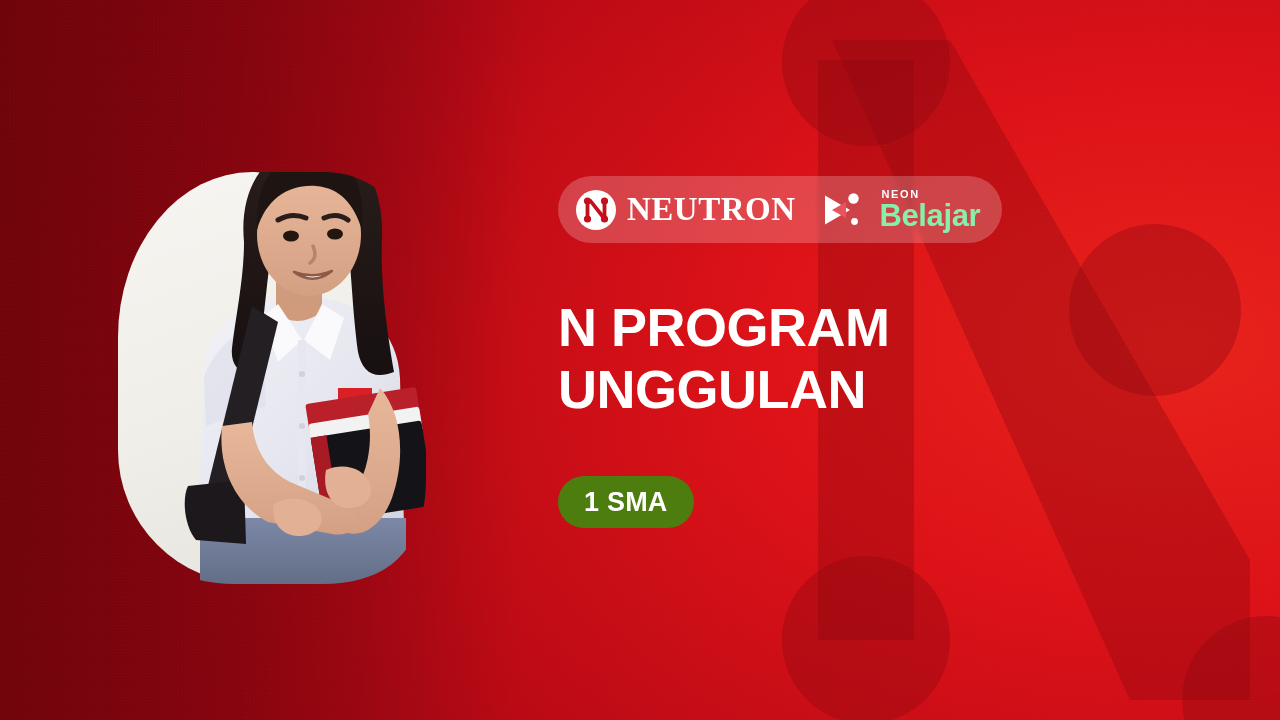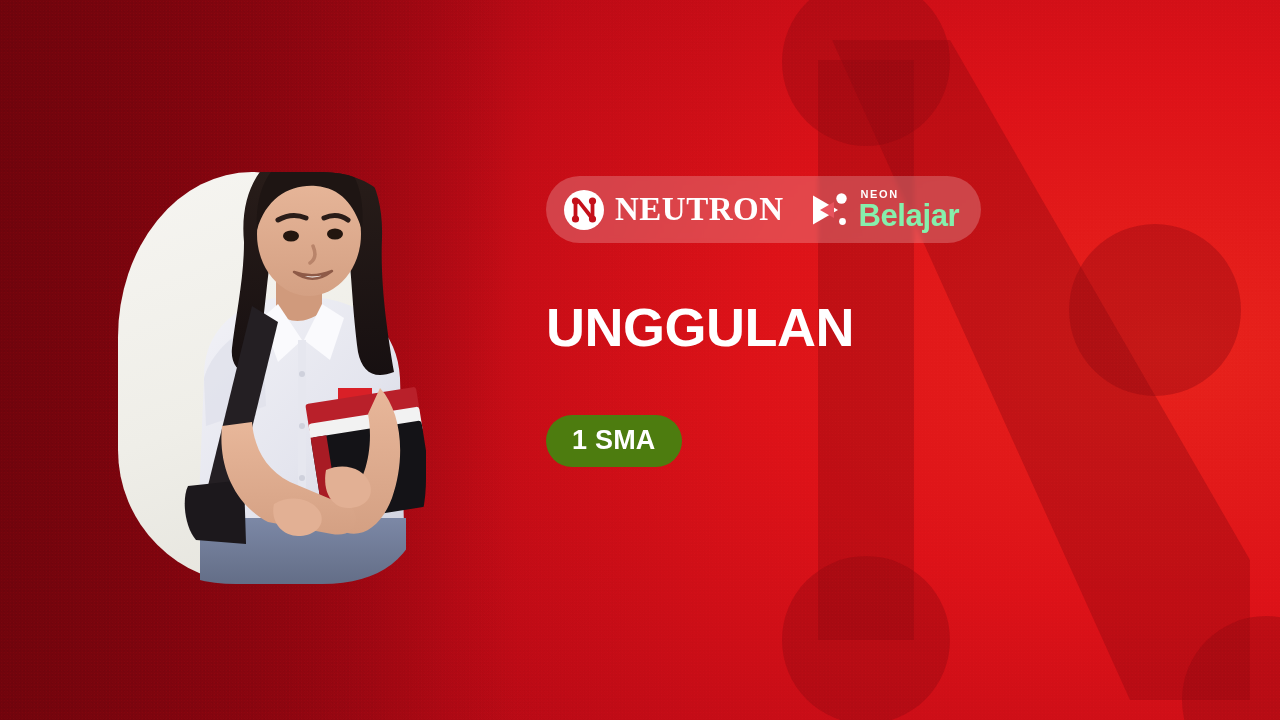--- a/index.html
+++ b/index.html
@@ -86,21 +86,21 @@
     left: 8px;
     top: -46px;
     width: 330px;
     height: 462px;
   }
   .photo-person svg { display: block; }
 
   
   .content {
     position: absolute;
-    left: 546px;
+    left: 558px;
     top: 176px;
     width: 520px;
   }
 
   
   .logo-pill {
     display: inline-flex;
     align-items: center;
     gap: 0;
     height: 67px;
@@ -122,21 +122,21 @@
     font-weight: 700;
     font-size: 33px;
     letter-spacing: 0.5px;
     line-height: 1;
     white-space: nowrap;
   }
   .brand-sep { width: 26px; }
   .brand-neon {
     display: flex;
     align-items: center;
-    gap: 9px;
+    gap: 18px;
   }
   .neon-mark { width: 40px; height: 38px; flex: 0 0 40px; }
   .neon-mark svg { display: block; }
   .neon-words {
     display: flex;
     flex-direction: column;
     justify-content: center;
     line-height: 1;
   }
   .neon-small {
@@ -346,20 +346,21 @@
         </span>
         <span class="neon-words">
           <span class="neon-small">NEON</span>
           <span class="neon-big">Belajar</span>
         </span>
       </div>
     </div>
 
     
     <h1 class="headline">
+      <span class="headline-line">N PROGRAM</span>
       <span class="headline-line">UNGGULAN</span>
     </h1>
 
     
     <div class="badges">
       <span class="badge badge-grade">1 SMA</span>
     </div>
 
   </div>
 </div>

